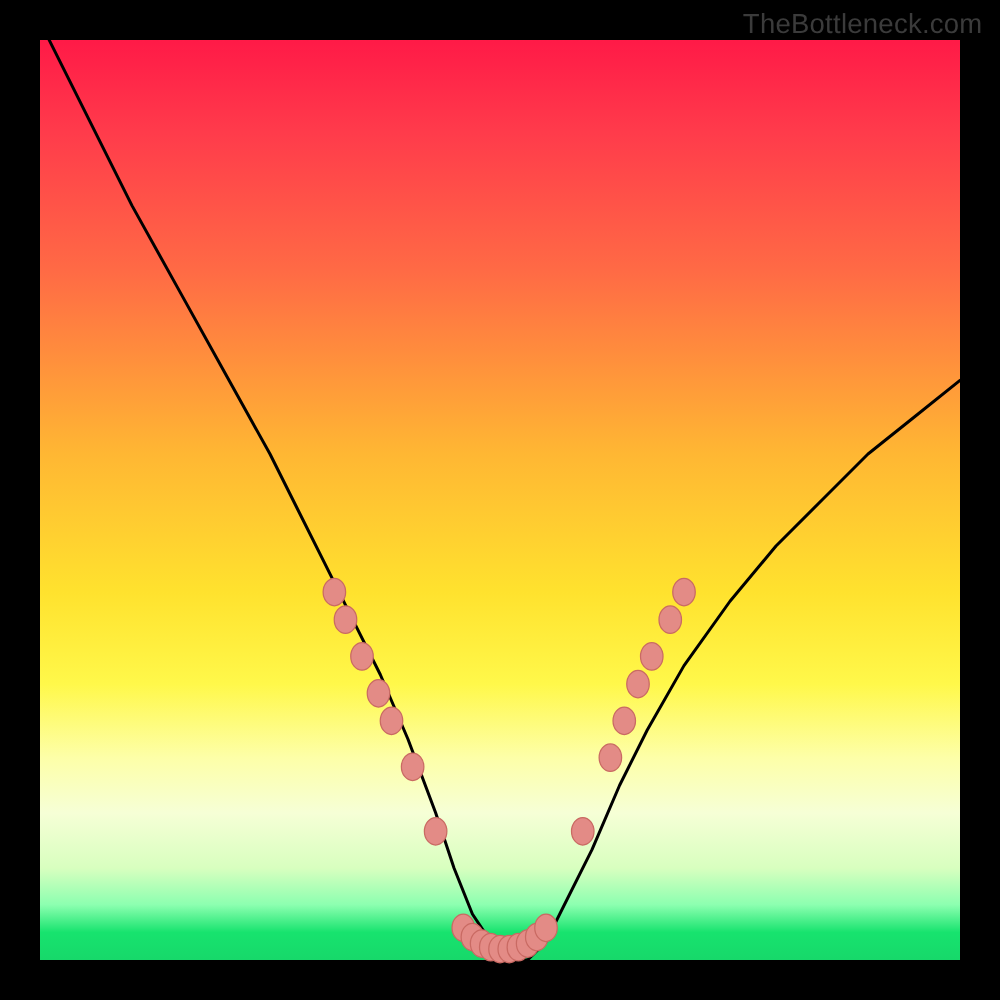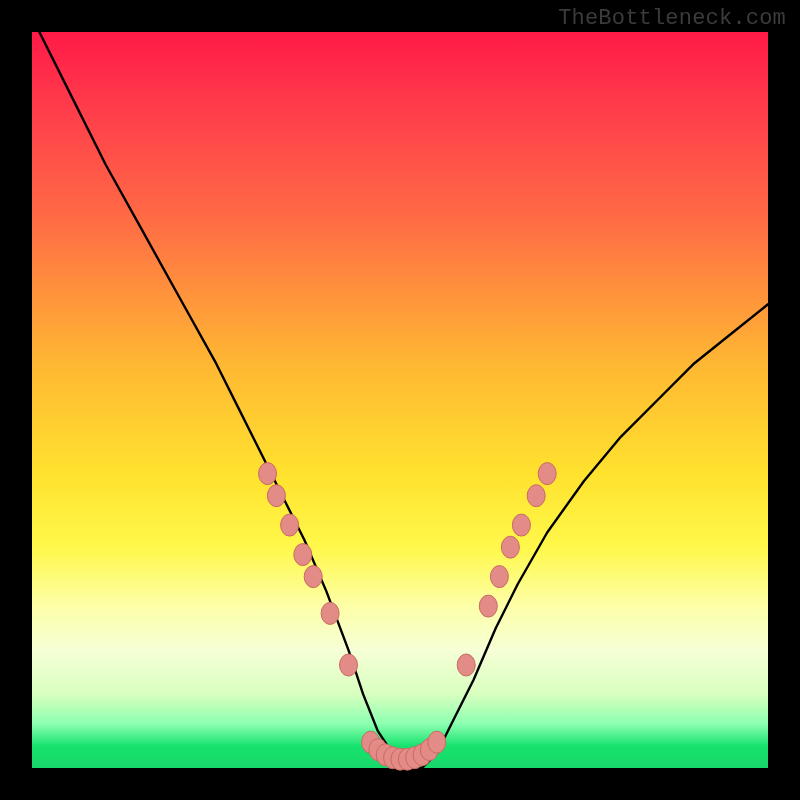--- a/index.html
+++ b/index.html
@@ -41,21 +41,20 @@
     );
   }
   .attrib {
     position: absolute;
     top: 6px;
     right: 14px;
     color: #3b3b3b;
     font-size: 22px;
     letter-spacing: 0.2px;
     font-weight: 500;
-    font-family: Liberation Mono, monospace;
   }
   svg.curve {
     position: absolute;
     top: 0;
     left: 0;
     width: 736px;
     height: 736px;
     overflow: visible;
   }
 </style>

